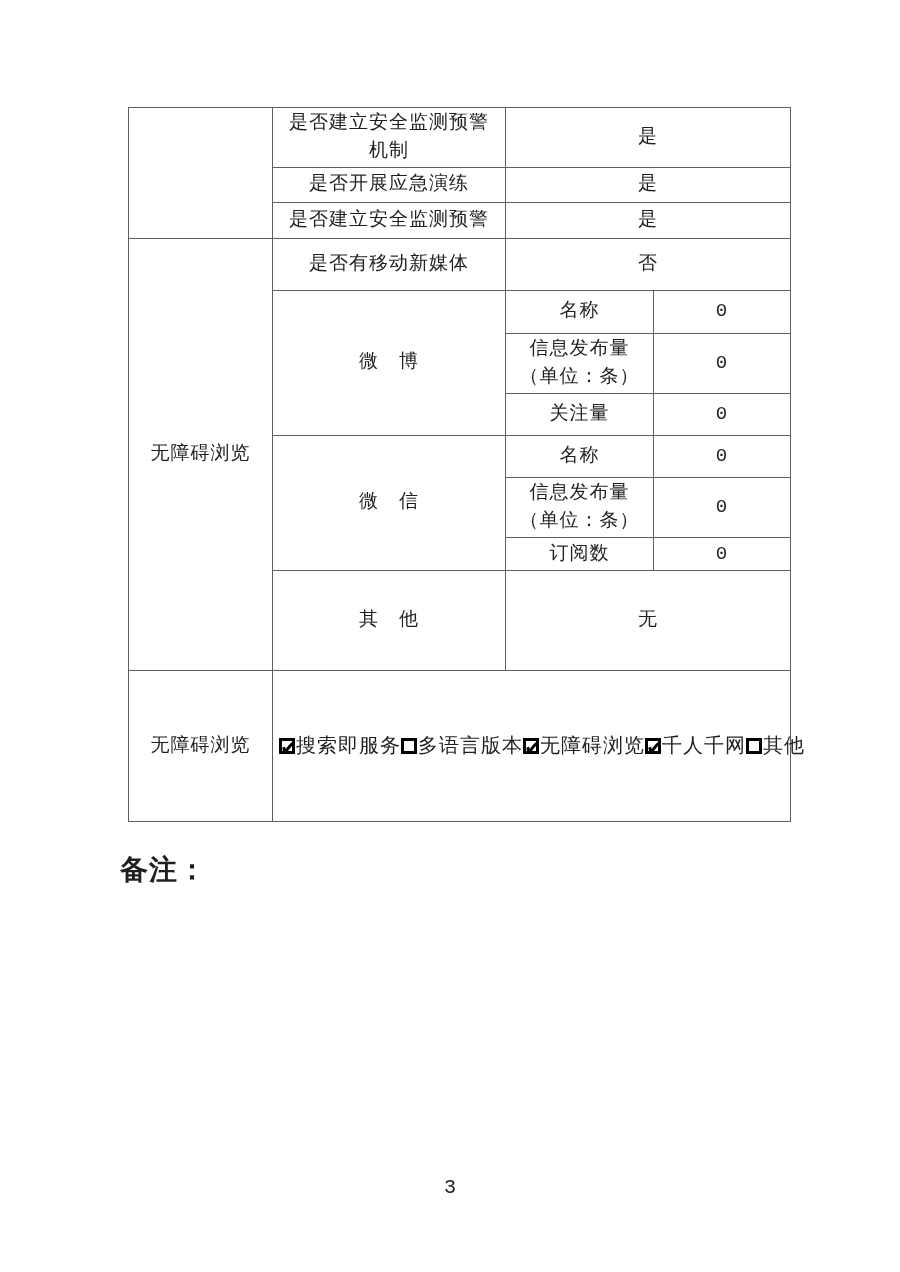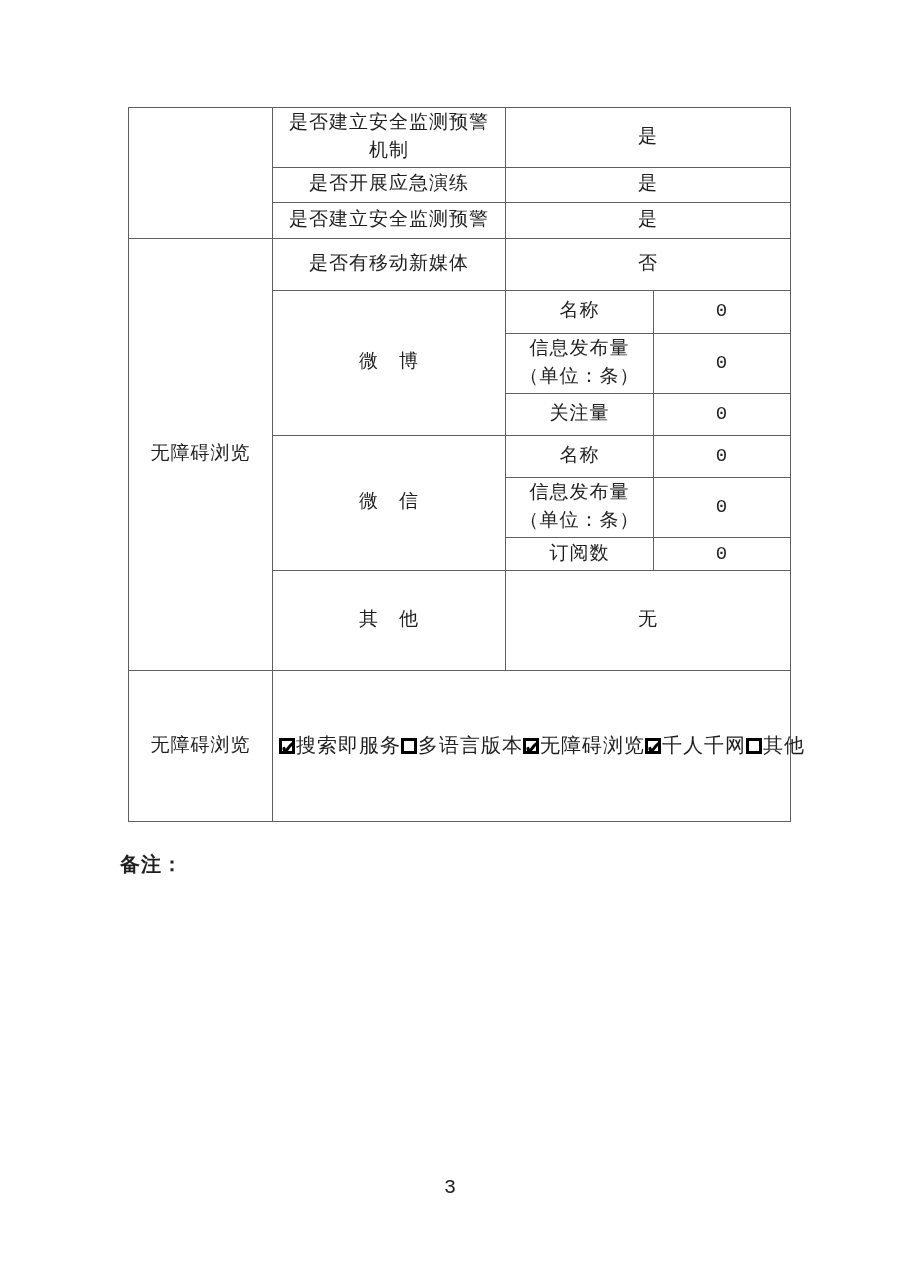--- a/index.html
+++ b/index.html
@@ -58,21 +58,21 @@
     left: -2px; top: -8px;
     font-size: 21px;
     font-weight: bold;
     color: #000;
     font-family: "DejaVu Sans", sans-serif;
   }
 
   .remarks {
     position: absolute;
     left: 120px; top: 851px;
-    font-size: 20px;
+    font-size: 28px;
     font-weight: bold;
     letter-spacing: 1px;
     text-align: right;
   }
   .page-number {
     position: absolute;
     left: 0; top: 1176px;
     width: 100%;
     text-align: center;
     font-size: 20px;

